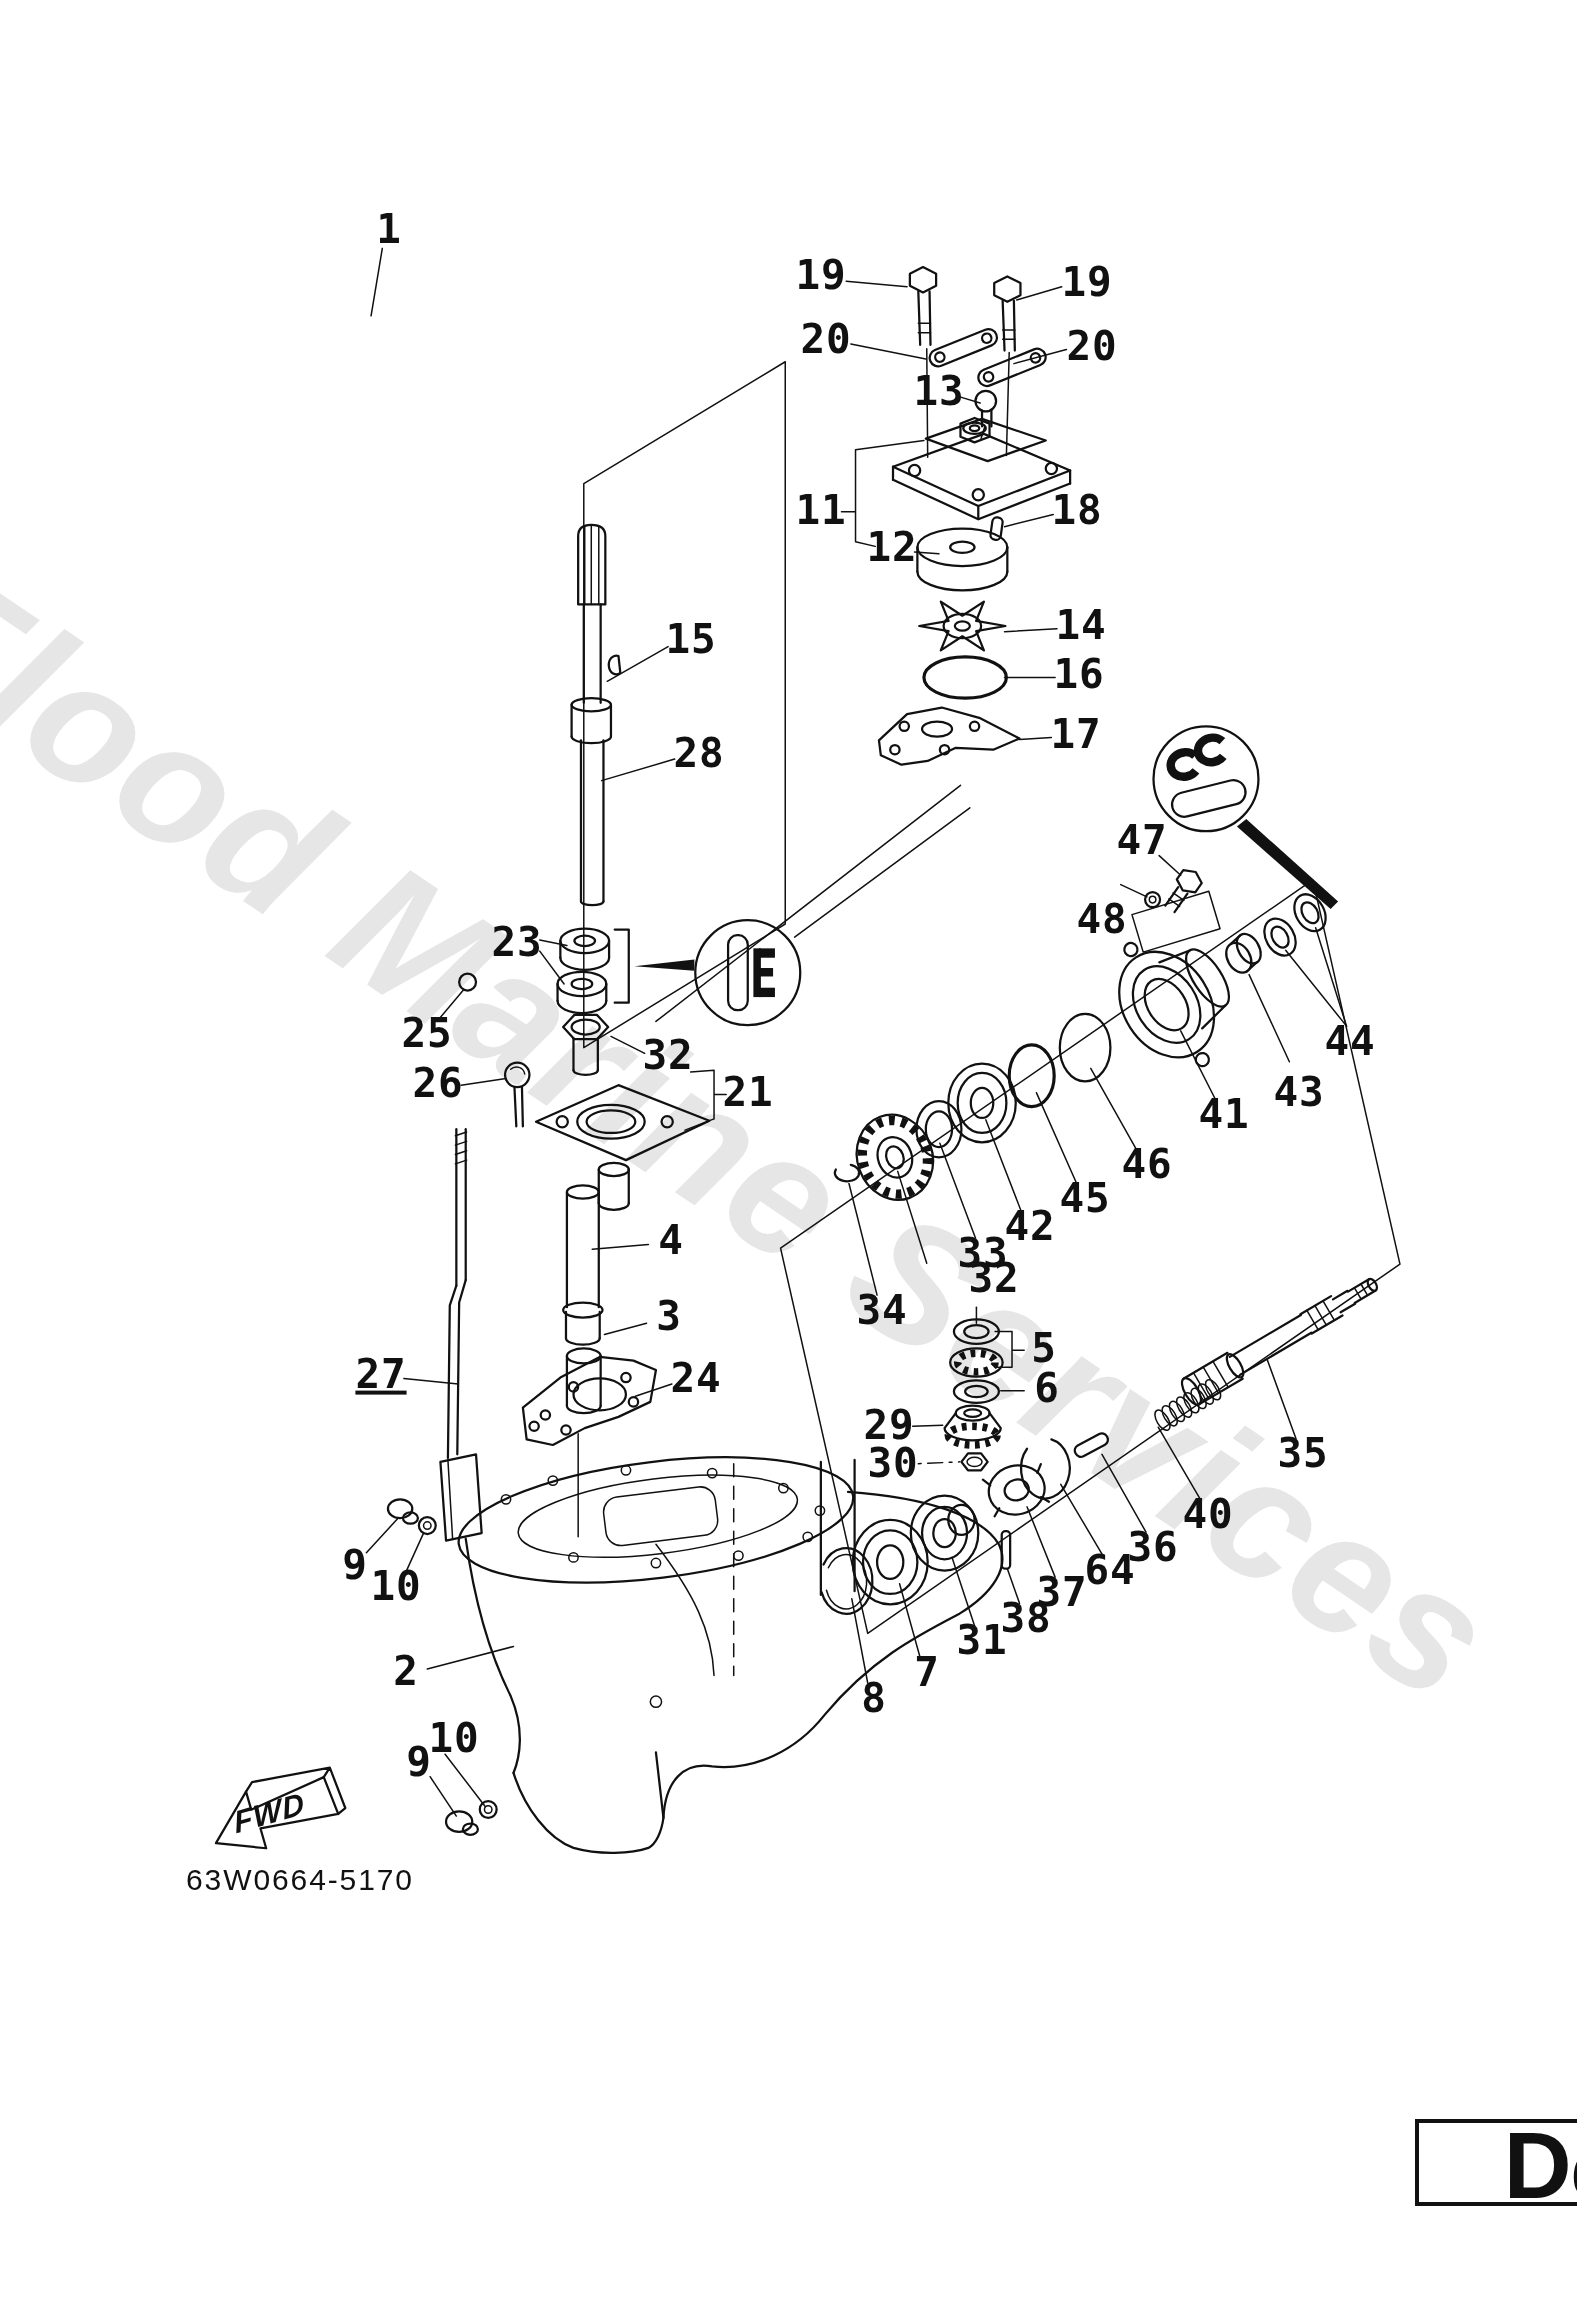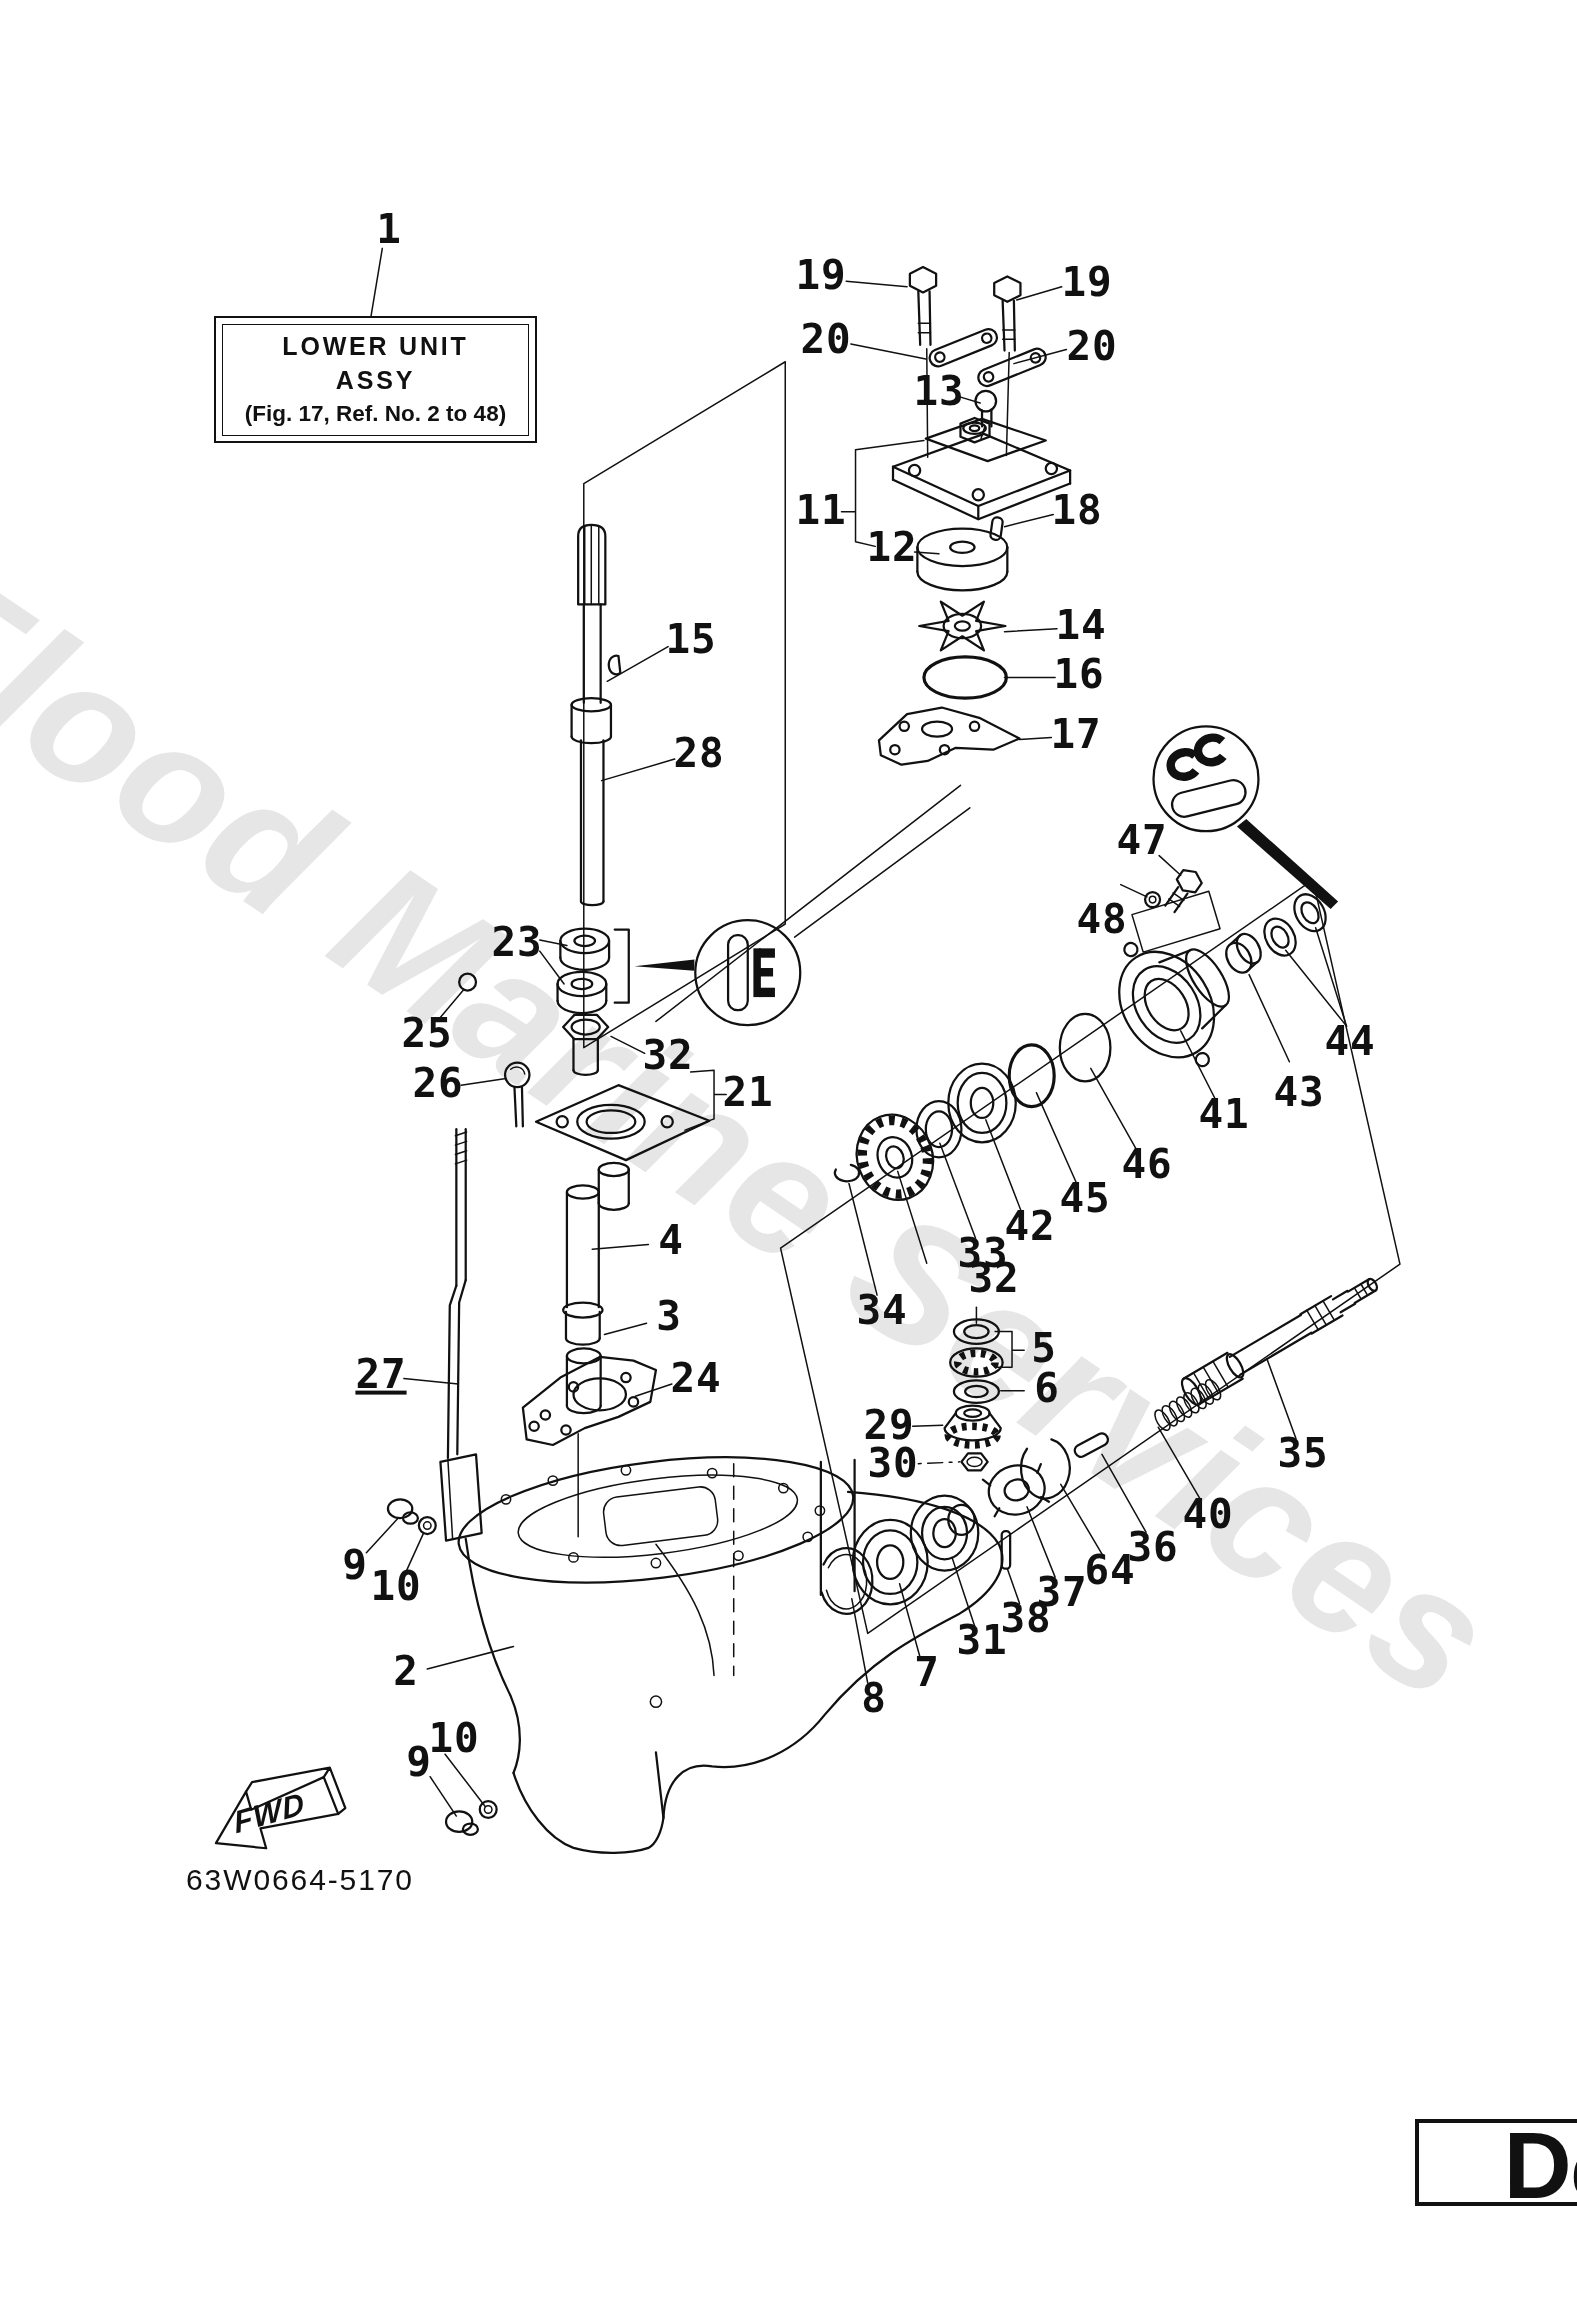--- a/index.html
+++ b/index.html
@@ -31,27 +31,20 @@
   #page-tab .pg-main{font-weight:700;font-size:94px;line-height:0.78;color:var(--ink);}
   #page-tab .pg-sub{font-weight:700;font-size:62px;line-height:0.82;color:var(--ink);}
 </style>
 </head>
 <body>
 
 <div id="stage">
 
   <div id="watermark">Flood Marine Services</div>
 
-  <div id="title-box">
-    <div id="title-inner">
-      <p class="t-big">LOWER UNIT</p>
-      <p class="t-big">ASSY</p>
-      <p class="t-small">(Fig. 17, Ref. No. 2 to 48)</p>
-    </div>
-  </div>
 
   <svg id="art" width="1578" height="2324" viewBox="0 0 1684 2480">
 
     <g>
       <polygon class="s thin" points="623,516 838,386 838,986 623,1118"></polygon>
       <polygon class="s thin" points="833,1332 1401,939 1494,1349 926,1743"></polygon>
       <polygon class="s thin" points="1208,976 1290,951 1302,991 1220,1016"></polygon>
       <line class="s thin" x1="1025" y1="838" x2="700" y2="1090"></line>
       <line class="s thin" x1="1035" y1="862" x2="848" y2="1000"></line>
     </g>

